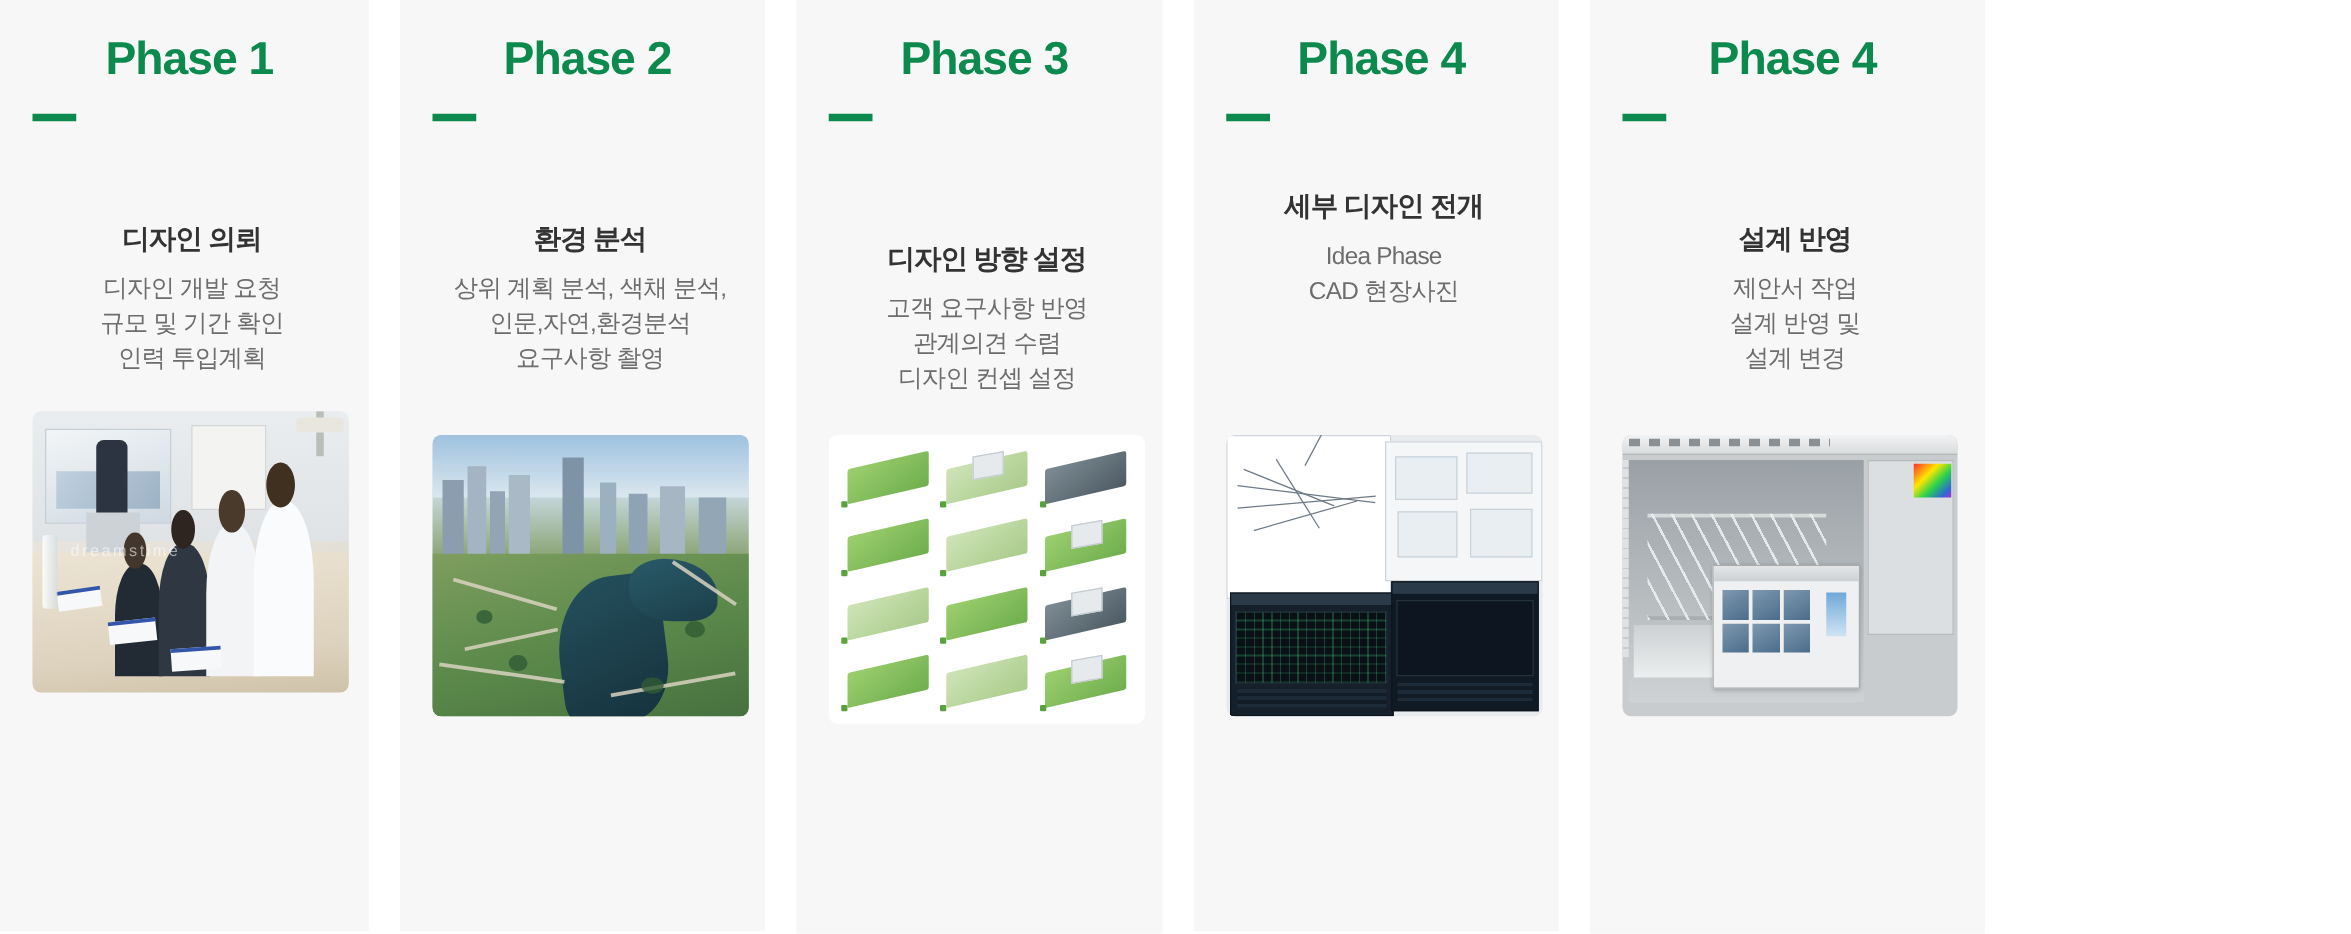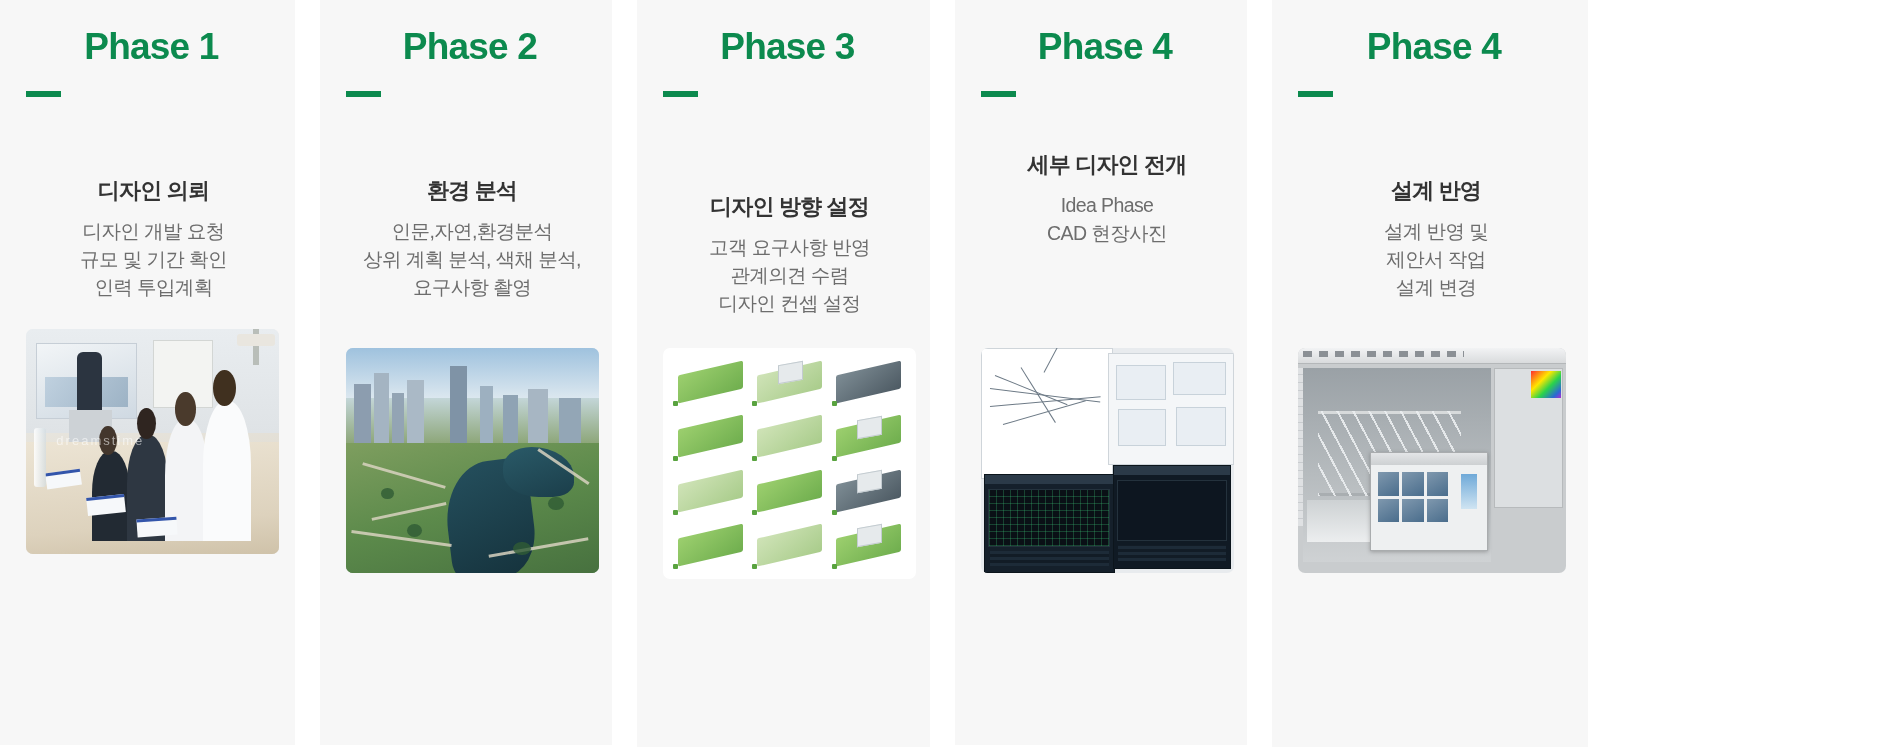--- a/index.html
+++ b/index.html
@@ -260,22 +260,22 @@
   <div style="width:25px;height:747px;background:#ffffff;flex:0 0 auto;"></div>
 
   <div class="card short" style="width:292px;">
     <div class="card-inner">
       <div class="phase-title">Phase 2</div>
       <div class="rule"></div>
 
       <div class="body-block" style="top:178px;">
         <div class="sub-title">환경 분석</div>
         <div class="lines">
+          <div>상위 계획 분석, 색채 분석,</div>
           <div>인문,자연,환경분석</div>
-          <div>상위 계획 분석, 색채 분석,</div>
           <div>요구사항 촬영</div>
         </div>
       </div>
 
       <div class="thumb t2" style="top:348px; width:253px; height:225px;">
         <div class="sky"></div>
         <div class="tower tw1"></div>
         <div class="tower tw2"></div>
         <div class="tower tw3"></div>
         <div class="tower tw4"></div>
@@ -427,22 +427,22 @@
   <div style="width:25px;height:747px;background:#ffffff;flex:0 0 auto;"></div>
 
   <div class="card" style="width:316px;">
     <div class="card-inner">
       <div class="phase-title">Phase 4</div>
       <div class="rule"></div>
 
       <div class="body-block" style="top:178px;">
         <div class="sub-title">설계 반영</div>
         <div class="lines">
+          <div>제안서 작업</div>
           <div>설계 반영 및</div>
-          <div>제안서 작업</div>
           <div>설계 변경</div>
         </div>
       </div>
 
       <div class="thumb t5" style="top:348px; width:268px; height:225px;">
         <div class="chrome"></div>
         <div class="menu"></div>
         <div class="tool"></div>
         <div class="canvas">
           <div class="bridge"></div>

